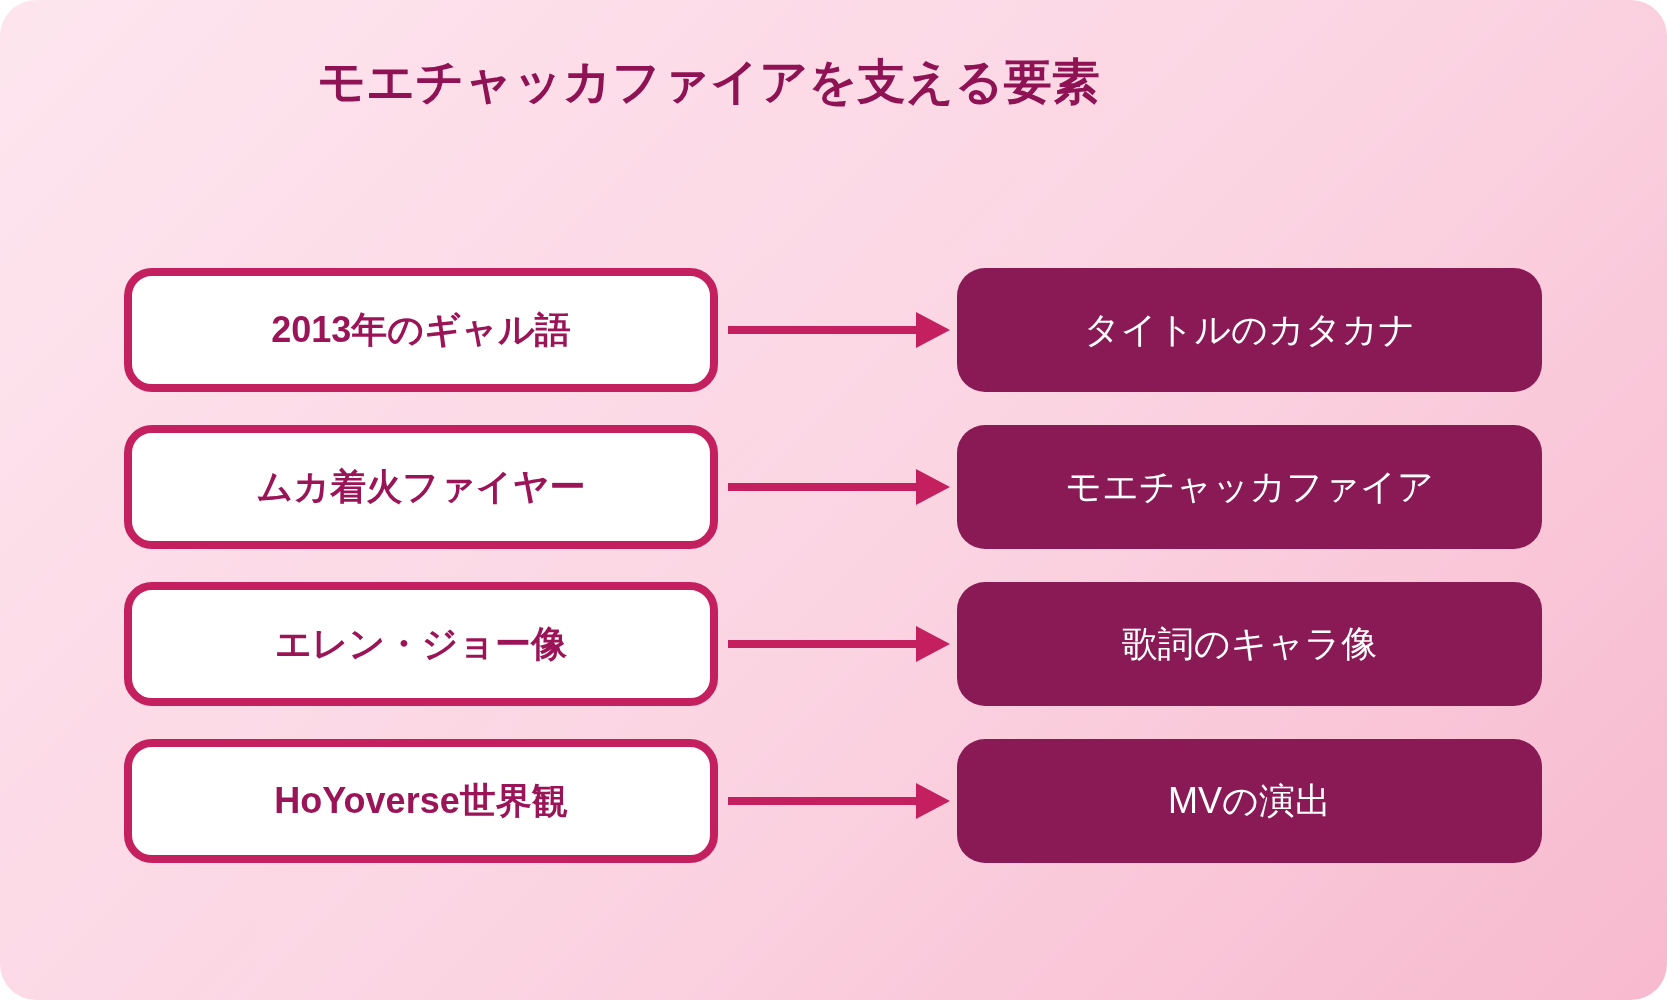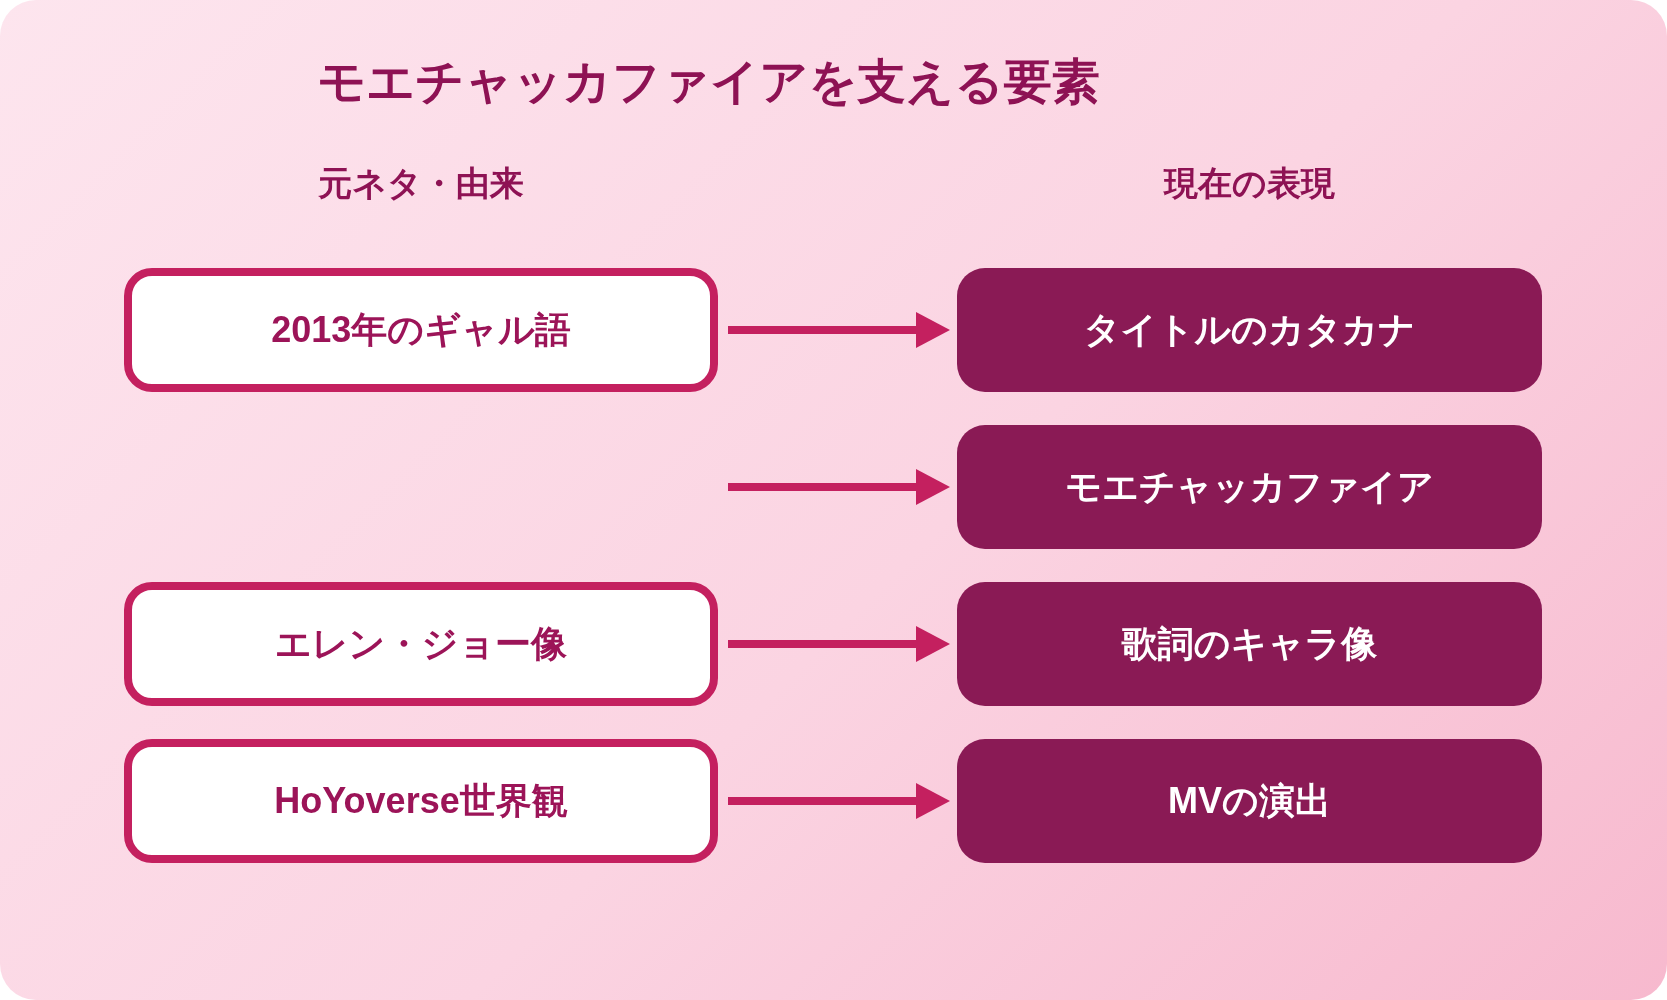--- a/index.html
+++ b/index.html
@@ -76,21 +76,21 @@
     top: 0;
     width: 585px;
     height: 124px;
     box-sizing: border-box;
     background: #8a1a55;
     border-radius: 28px;
     display: flex;
     align-items: center;
     justify-content: center;
     font-size: 36px;
-    font-weight: 700;
+    font-weight: 400;
     color: #ffffff;
     text-align: center;
   }
   .arrow-line {
     position: absolute;
     left: 728px;
     top: 58px;
     width: 190px;
     height: 8px;
     background: #c4205f;
@@ -106,35 +106,36 @@
     border-left: 34px solid #c4205f;
   }
 </style>
 </head>
 <body>
 
 <div class="canvas">
 
   <div class="title">モエチャッカファイアを支える要素</div>
 
-  <div class="col-header left">元ネタ・由来</div>
-  <div class="col-header right">現在の表現</div>
 
   <div class="row r0">
     <div class="source-box">
       <span>2013年のギャル語</span>
     </div>
     <div class="arrow-line"></div>
     <div class="arrow-head"></div>
     <div class="target-box">
       <span>タイトルのカタカナ</span>
     </div>
   </div>
 
   <div class="row r1">
+    <div class="source-box">
+      <span>ムカ着火ファイヤー</span>
+    </div>
     <div class="arrow-line"></div>
     <div class="arrow-head"></div>
     <div class="target-box">
       <span>モエチャッカファイア</span>
     </div>
   </div>
 
   <div class="row r3">
     <div class="source-box">
       <span>HoYoverse世界観</span>

